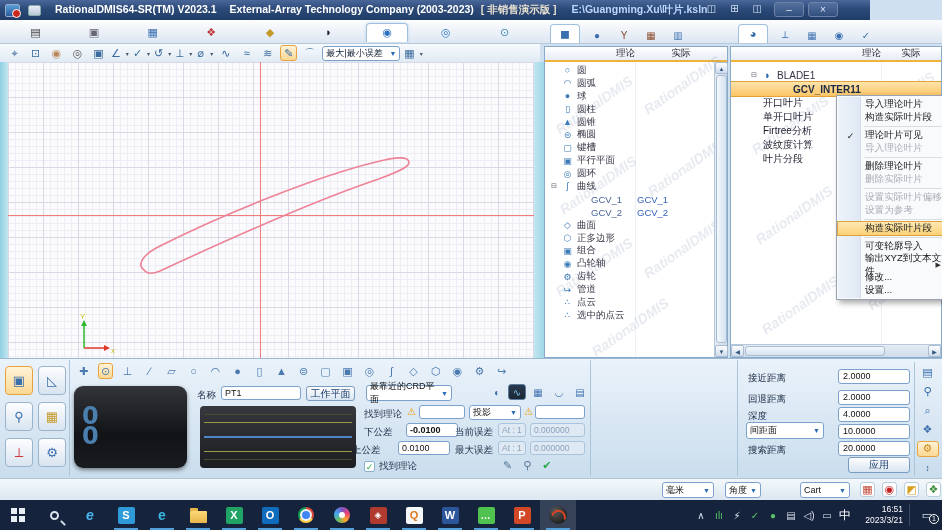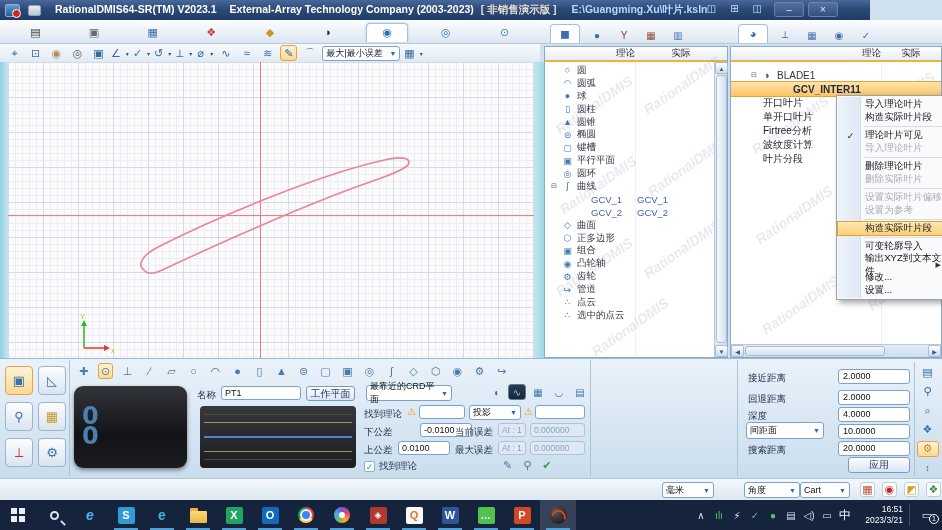--- a/index.html
+++ b/index.html
@@ -141,21 +141,21 @@
 #probepanel .plab{position:absolute;left:748px;font-size:9.5px;color:#1a2a44}
 #probepanel .pval{position:absolute;left:838px;width:72px;background:#fff;border:1px solid #7aa2cc;border-radius:3px;font-size:9px;color:#111;padding:1px 4px;height:15px}
 #strip{position:absolute;left:914px;top:362px;width:26px;height:114px;border-left:1px solid #aac4da;display:flex;flex-direction:column;align-items:center;gap:3px;padding-top:3px}
 .sic{width:22px;height:17px;display:flex;justify-content:center;align-items:center;font-size:11px;color:#3a6fae}
 .sic.active{background:linear-gradient(#fff3d8,#fbd894);border:1px solid #e8a33d;border-radius:3px;color:#d08a1a}
 .sic.tiny{font-size:9px;color:#2a5a8e}
 
 
 #statusbar{position:absolute;left:0;top:478px;width:942px;height:22px;background:linear-gradient(#f4f8fc,#dce7f1);border-top:1px solid #b0c4d8}
 #statusbar .combo{top:3px;height:16px}
-#sb1{left:662px;width:52px}#sb2{left:744px;width:56px}#sb3{left:800px;width:50px}
+#sb1{left:662px;width:52px}#sb2{left:725px;width:36px}#sb3{left:800px;width:50px}
 #sbicons{position:absolute;left:860px;top:3px;display:flex;gap:7px;font-size:11px}
 .sbic{width:15px;height:15px;display:flex;justify-content:center;align-items:center;border:1px solid #b9cede;border-radius:3px;background:#fff}
 .s1{color:#c34a3a}.s2{color:#c32222}.s3{color:#d8a020}.s4{color:#3a8a3a}
 
 
 #taskbar{position:absolute;left:0;top:500px;width:942px;height:30px;background:#16233d;display:flex;align-items:center}
 .tki{width:36px;height:30px;display:flex;justify-content:center;align-items:center;position:relative;flex:none}
 .tki.run::after{content:"";position:absolute;bottom:0;left:6px;right:6px;height:2px;background:#4f9fd8}
 .tki.active{background:rgba(255,255,255,.14)}
 .tki .g{font-size:14px;font-weight:bold}
@@ -811,26 +811,26 @@
 <span class="warn" style="left:407px;top:406px">⚠</span>
 <div class="field" style="left:419px;top:405px;width:46px"></div>
 <div class="combo" style="left:469px;top:405px;width:52px;height:15px">
   <span>投影</span>
     <span class="ar">▼</span>
 </div>
 <span class="warn" style="left:524px;top:406px">⚠</span>
 <div class="field" style="left:535px;top:405px;width:50px"></div>
 
 <span class="flabel" style="left:364px;top:426px">下公差</span>
-<input class="field" style="left: 420px; top: 423px; width: 52px;" value="-0.0100">
+<input class="field" style="left: 406px; top: 423px; width: 52px; font-weight: bold;" value="-0.0100">
 <span class="flabel" style="left:455px;top:426px">当前误差</span>
 <div class="atf" style="left:498px;top:423px;width:28px">At : 1</div>
 <div class="atf" style="left:530px;top:423px;width:55px">0.000000</div>
 
-<span class="flabel" style="left:364px;top:444px">上公差</span>
+<span class="flabel" style="left:352px;top:444px">上公差</span>
 <input class="field" style="left: 398px; top: 441px; width: 52px;" value="0.0100">
 <span class="flabel" style="left:455px;top:444px">最大误差</span>
 <div class="atf" style="left:498px;top:441px;width:28px">At : 1</div>
 <div class="atf" style="left:530px;top:441px;width:55px">0.000000</div>
 
 <div id="rtchk">
   <span class="cb">✓</span>
   <span>找到理论</span>
 </div>
 <div id="rticons">

